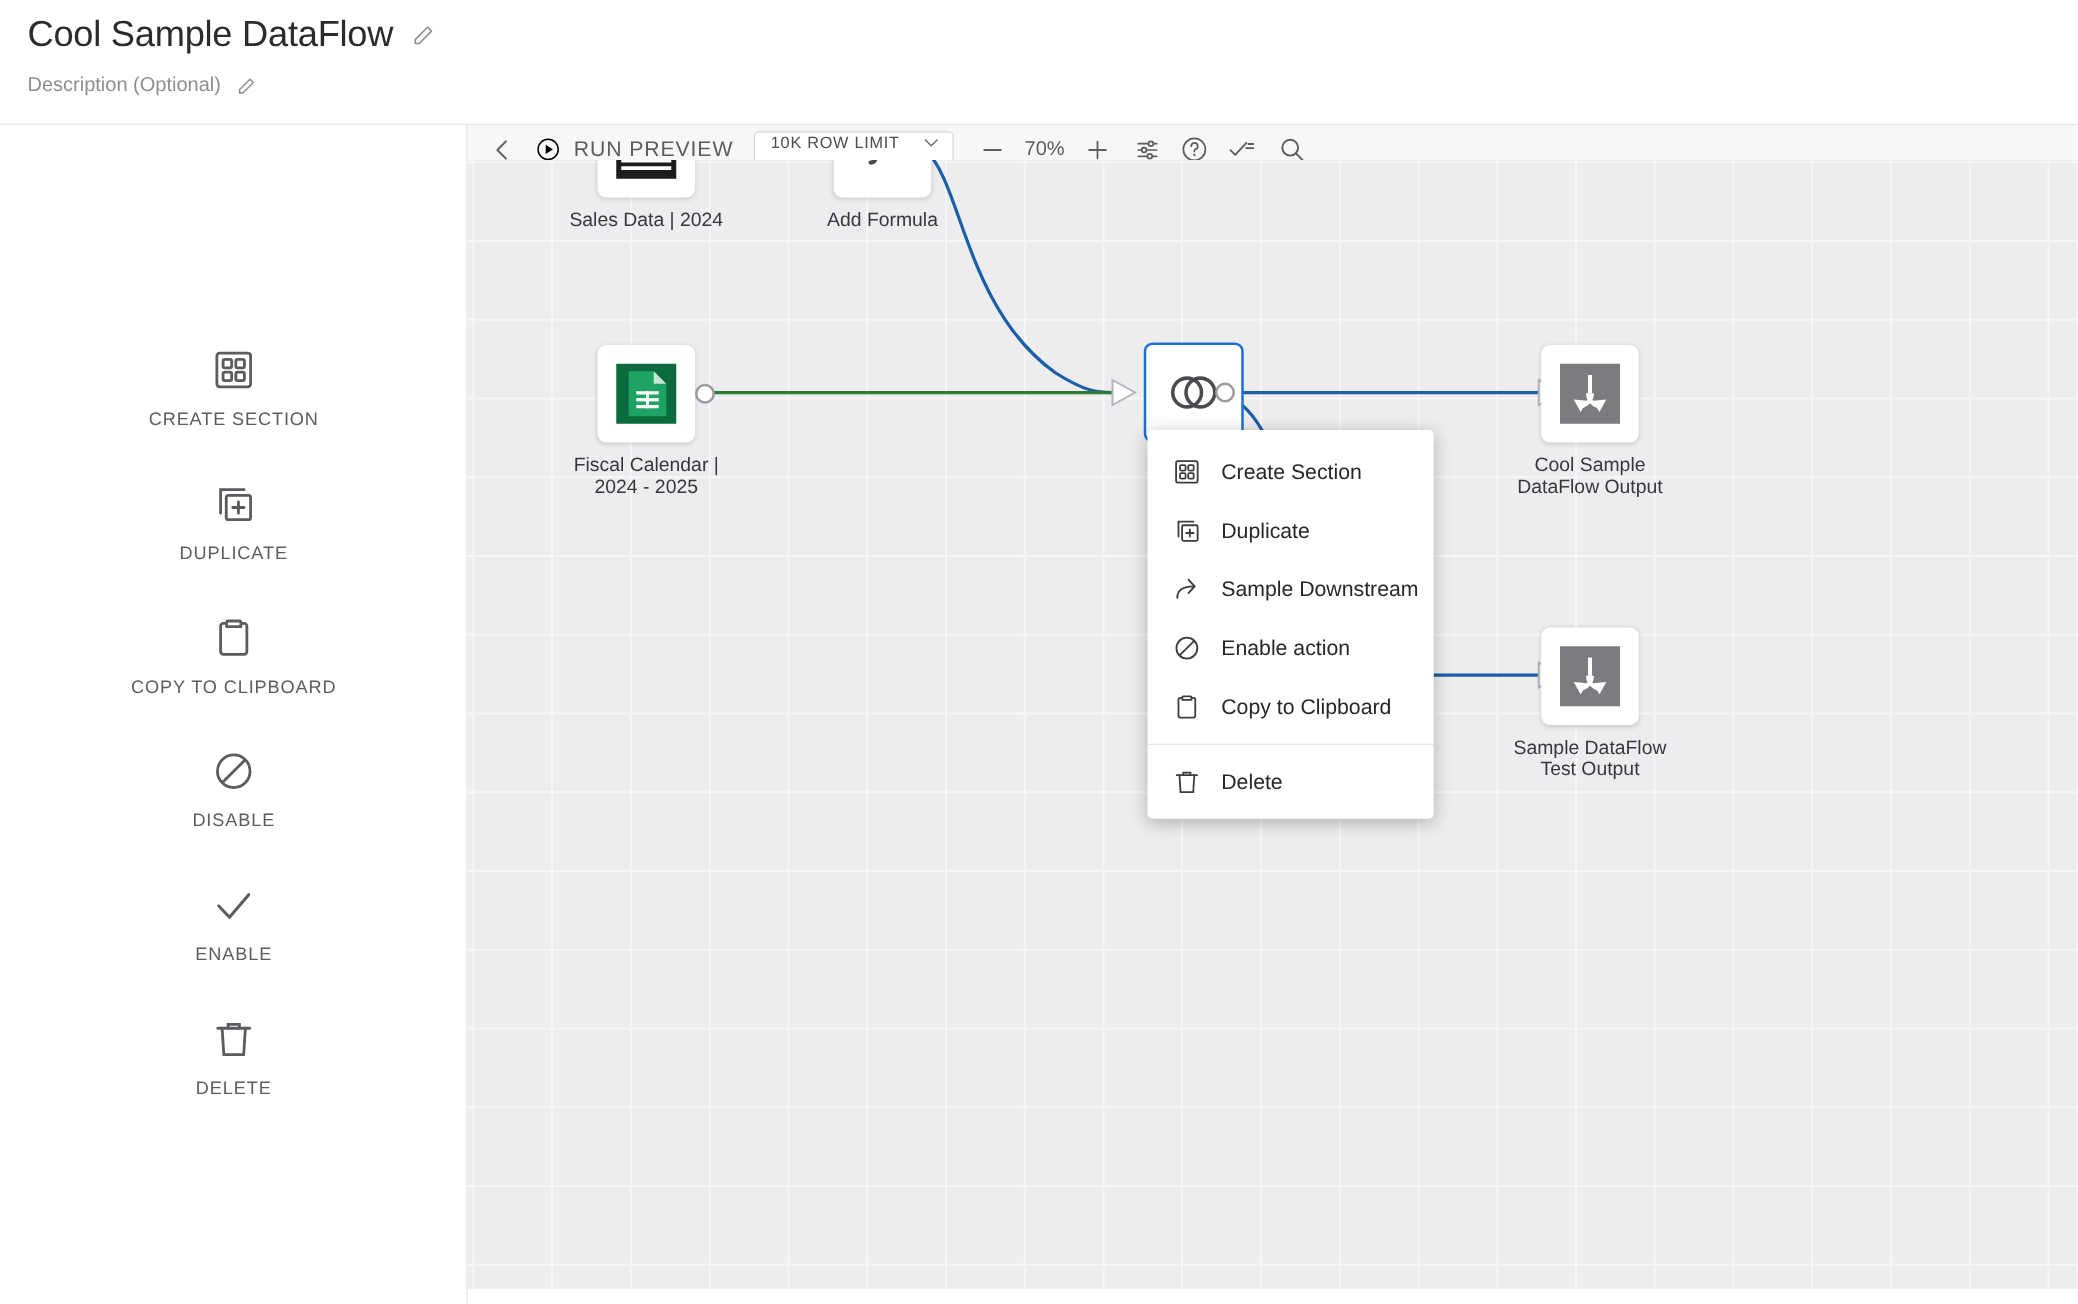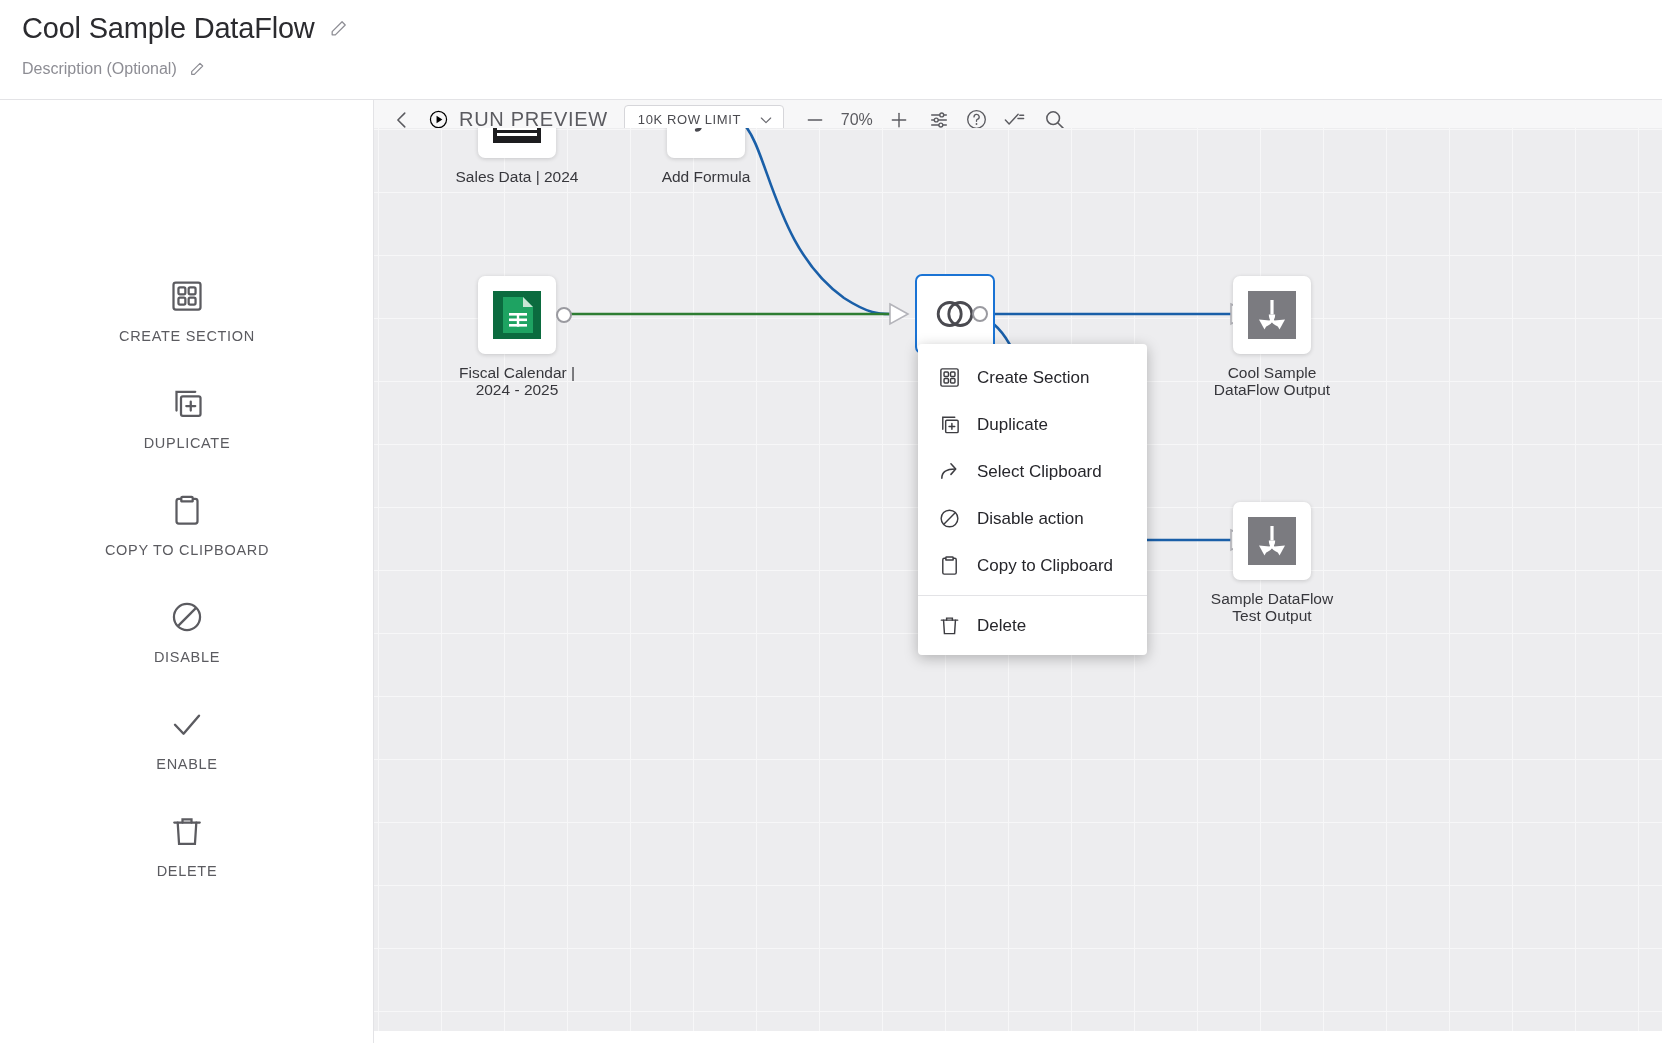--- a/index.html
+++ b/index.html
@@ -51,25 +51,25 @@
     background: #f7f7f8; border-bottom: 1px solid #e3e3e6;
     display: flex; align-items: center; padding-left: 10px; gap: 0px;
   }
   .tb-btn {
     height: 36px; display: flex; align-items: center; justify-content: center;
     cursor: pointer; color: #5b5b60;
   }
   .tb-back { width: 36px; }
   .tb-run { display: flex; align-items: center; gap: 10px; padding: 0 12px 0 8px; cursor: pointer; }
   .tb-run-label {
-    font-size: 20px; letter-spacing: 0.7px; color: #5b5b60; text-transform: uppercase;
+    font-size: 17px; letter-spacing: 0.7px; color: #5b5b60; text-transform: uppercase;
   }
   .row-limit {
     height: 30px; min-width: 160px; background: #ffffff; border: 1px solid #d6d6da;
-    border-radius: 4px; display: flex; align-items: center; justify-content: space-between;
+    border-radius: 4px; display: flex; justify-content: space-between;
     padding: 0 9px 0 13px; gap: 10px; cursor: pointer; margin-left: 4px;
   }
   .row-limit-label { font-size: 13px; letter-spacing: 0.6px; color: #4b4b50; text-transform: uppercase; }
   .zoom-group { display: flex; align-items: center; gap: 4px; margin-left: 16px; }
   .zoom-btn { width: 30px; height: 30px; display:flex; align-items:center; justify-content:center; cursor: pointer; color:#5b5b60;}
   .zoom-val { font-size: 16px; color: #5b5b60; min-width: 46px; text-align: center; }
   .tb-icon-btn { width: 38px; height: 32px; display:flex; align-items:center; justify-content:center; cursor:pointer; color:#5b5b60; }
 
   
   .canvas {
@@ -400,29 +400,29 @@
       </svg>
       <span class="ctx-label">Duplicate</span>
     </div>
 
 
     <div class="ctx-item">
       <svg class="ctx-icon" viewBox="0 0 24 24" fill="none" stroke="currentColor" stroke-width="1.6" stroke-linecap="round" stroke-linejoin="round">
         <path d="M4 19c0-6.1 4.2-9.5 14-9.5"></path>
         <polyline points="13.5,4 18.5,9.5 13.5,15"></polyline>
       </svg>
-      <span class="ctx-label">Select Clipboard</span>
+      <span class="ctx-label">Sample Downstream</span>
     </div>
 
     <div class="ctx-item">
       <svg class="ctx-icon" viewBox="0 0 24 24" fill="none" stroke="currentColor" stroke-width="1.5">
         <circle cx="12" cy="12" r="8.7"></circle>
         <line x1="6.1" y1="17.9" x2="17.9" y2="6.1"></line>
       </svg>
-      <span class="ctx-label">Disable action</span>
+      <span class="ctx-label">Enable action</span>
     </div>
 
     <div class="ctx-item">
       <svg class="ctx-icon" viewBox="0 0 24 24" fill="none" stroke="currentColor" stroke-width="1.5" stroke-linejoin="round">
         <path d="M8.5 4.5H6.5A1.5 1.5 0 0 0 5 6v13.5A1.5 1.5 0 0 0 6.5 21h11a1.5 1.5 0 0 0 1.5-1.5V6a1.5 1.5 0 0 0-1.5-1.5h-2"></path>
         <path d="M9 3.2h6a.8.8 0 0 1 .8.8v2.2H8.2V4a.8.8 0 0 1 .8-.8z"></path>
       </svg>
       <span class="ctx-label">Copy to Clipboard</span>
     </div>
 

